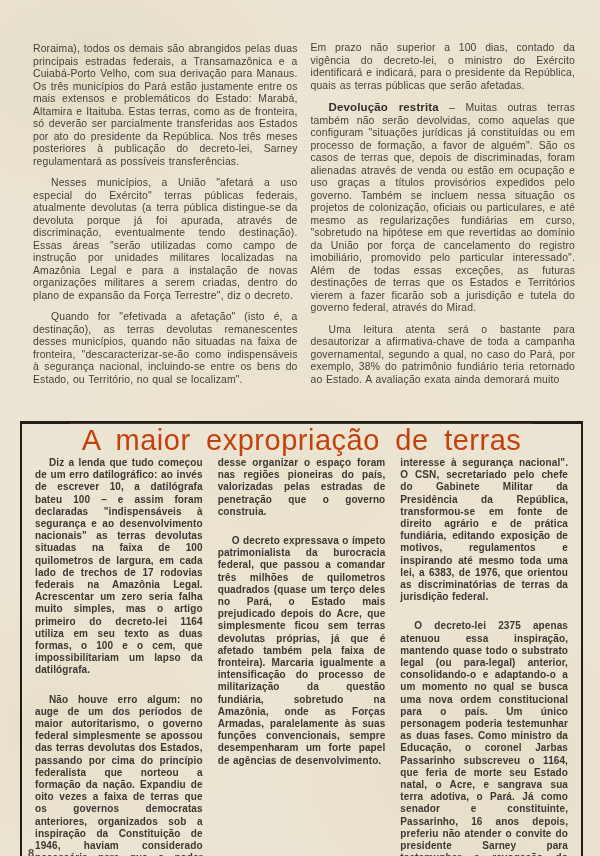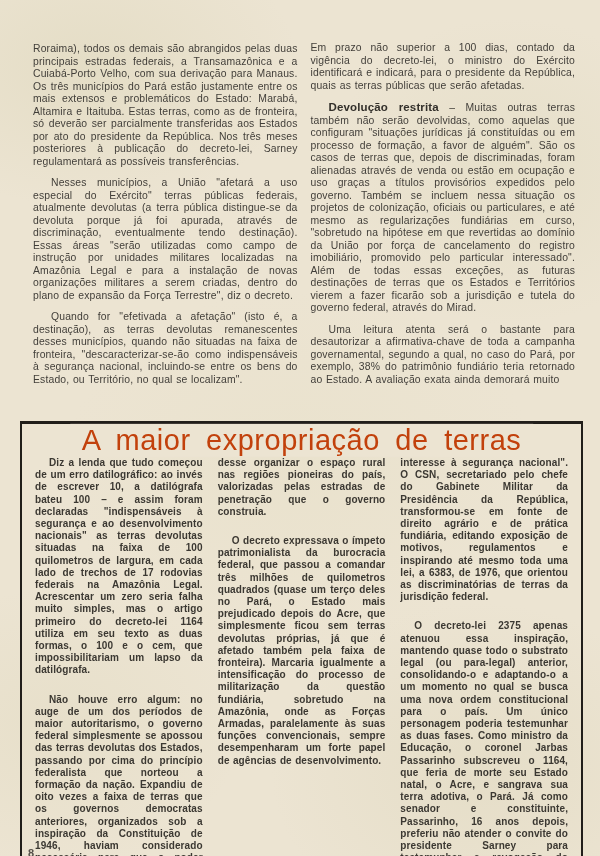--- a/index.html
+++ b/index.html
@@ -79,21 +79,21 @@
   </div>
 
   <div class="box">
     <div class="box-title">A maior expropriação de terras</div>
     <div class="box-cols">
       <div class="col">
         <p class="indent">Diz a lenda que tudo começou de um erro datilográfico: ao invés de escrever 10, a datilógrafa bateu 100 – e assim foram declaradas "indispensáveis à segurança e ao desenvolvimento nacionais" as terras devolutas situadas na faixa de 100 quilometros de largura, em cada lado de trechos de 17 rodovias federais na Amazônia Legal. Acrescentar um zero seria falha muito simples, mas o artigo primeiro do decreto-lei 1164 utiliza em seu texto as duas formas, o 100 e o cem, que impossibilitariam um lapso da datilógrafa.</p>
         <p class="indent">Não houve erro algum: no auge de um dos períodos de maior autoritarismo, o governo federal simplesmente se apossou das terras devolutas dos Estados, passando por cima do princípio federalista que norteou a formação da nação. Expandiu de oito vezes a faixa de terras que os governos democratas anteriores, organizados sob a inspiração da Constituição de 1946, haviam considerado necessária para que o poder público pu-</p>
       </div>
       <div class="col">
-        <p>desse organizar o espaço rural nas regiões pioneiras do país, valorizadas pelas estradas de penetração que o governo construia.</p>
+        <p>desse organizar o espaço foram nas regiões pioneiras do país, valorizadas pelas estradas de penetração que o governo construia.</p>
         <p class="indent">O decreto expressava o ímpeto patrimonialista da burocracia federal, que passou a comandar três milhões de quilometros quadrados (quase um terço deles no Pará, o Estado mais prejudicado depois do Acre, que simplesmente ficou sem terras devolutas próprias, já que é afetado também pela faixa de fronteira). Marcaria igualmente a intensificação do processo de militarização da questão fundiária, sobretudo na Amazônia, onde as Forças Armadas, paralelamente às suas funções convencionais, sempre desempenharam um forte papel de agências de desenvolvimento.</p>
       </div>
       <div class="col">
         <p>interesse à segurança nacional". O CSN, secretariado pelo chefe do Gabinete Militar da Presidência da República, transformou-se em fonte de direito agrário e de prática fundiária, editando exposição de motivos, regulamentos e inspirando até mesmo toda uma lei, a 6383, de 1976, que orientou as discriminatórias de terras da jurisdição federal.</p>
         <p class="indent">O decreto-lei 2375 apenas atenuou essa inspiração, mantendo quase todo o substrato legal (ou para-legal) anterior, consolidando-o e adaptando-o a um momento no qual se busca uma nova ordem constitucional para o país. Um único personagem poderia testemunhar as duas fases. Como ministro da Educação, o coronel Jarbas Passarinho subscreveu o 1164, que feria de morte seu Estado natal, o Acre, e sangrava sua terra adotiva, o Pará. Já como senador e constituinte, Passarinho, 16 anos depois, preferiu não atender o convite do presidente Sarney para testemunhar a revogação do decreto-lei que ajudou a criar.</p>
       </div>
     </div>
   </div>
 
   <div class="page-number">8</div>

